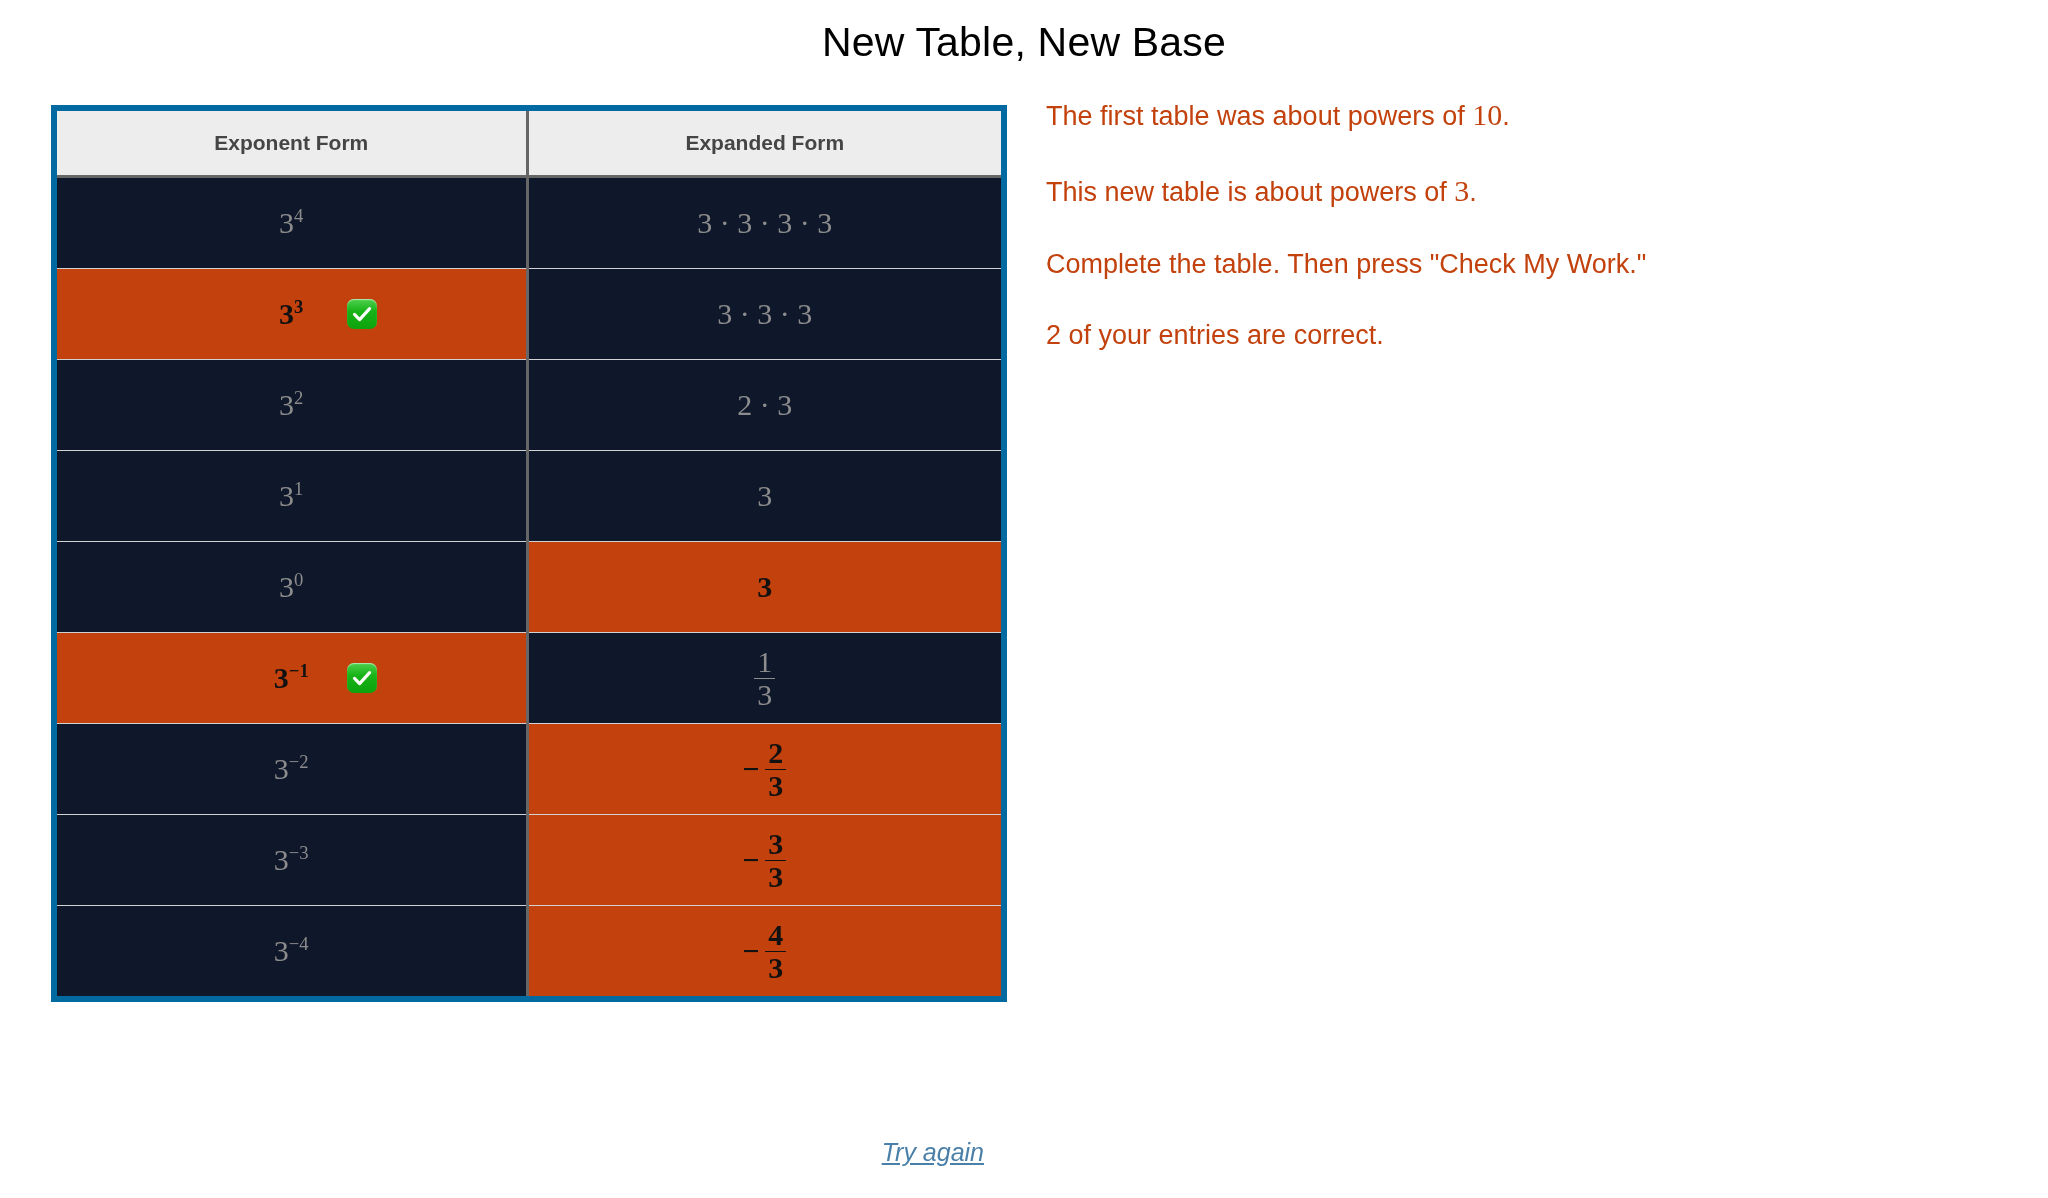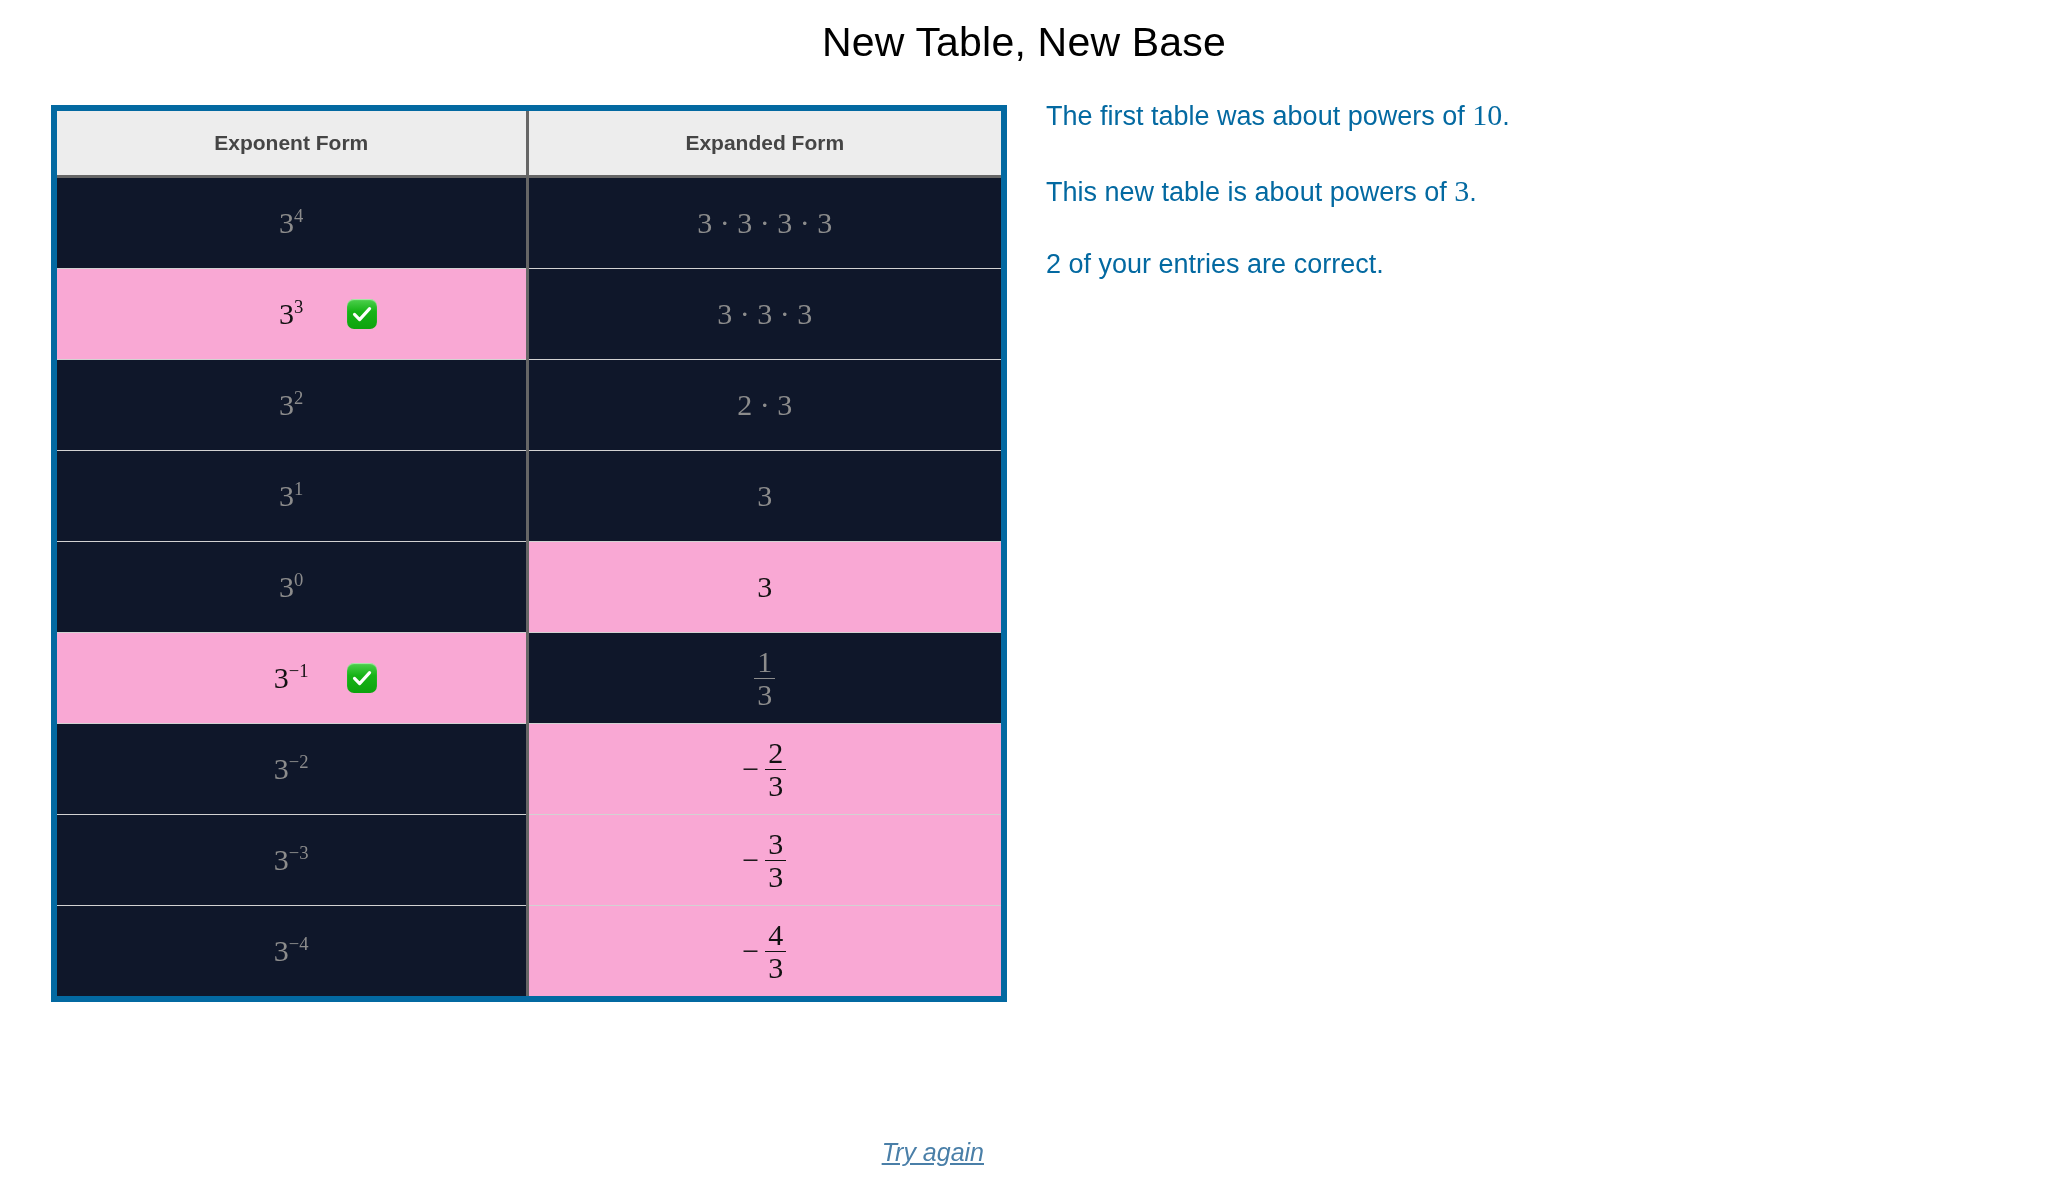--- a/index.html
+++ b/index.html
@@ -80,21 +80,21 @@
     border-bottom: 1px solid #d2d2d2;
     position: relative;
   }
   table.powers td.col-divider {
     border-left: 3px solid #666666;
   }
   table.powers tr:last-child td { border-bottom: none; }
 
   
   td.given { background: #0f172a; }
-  td.entry { background: #f9a8d4; }
+  td.entry { background: #c2410c; font-weight: bold; }
 
   
   .math {
     font-family: "Liberation Serif", "DejaVu Serif", serif;
     font-size: 30px;
     line-height: 1;
     display: inline-block;
     vertical-align: middle;
   }
   .math.muted   { color: #8c8c8c; }
@@ -152,21 +152,21 @@
   .prompt {
     position: absolute;
     left: 1046px;
     top: 0;
     width: 900px;
   }
   .prompt p {
     margin: 0 0 38px 0;
     font-size: 27px;
     font-family: "Liberation Sans", sans-serif;
-    color: #0369a1;
+    color: #c2410c;
     line-height: 1.25;
     white-space: nowrap;
   }
   .prompt p:last-child { margin-bottom: 16px; }
   .mathnum {
     font-family: "Liberation Serif", "DejaVu Serif", serif;
     font-size: 30px;
   }
 
   
@@ -272,20 +272,21 @@
                   </span>
                 </span></span></td>
           </tr>
         </tbody>
     </table>
   </div>
 
   <div class="prompt">
     <p><span>The first table was about powers of </span><span class="mathnum">10</span><span>.</span></p>
     <p><span>This new table is about powers of </span><span class="mathnum">3</span><span>.</span></p>
+    <p>Complete the table. Then press "Check My Work."</p>
     <p>2 of your entries are correct.</p>
   </div>
 
 </div>
 
 <div class="footer">
   <a class="try-again" href="#">Try again</a>
 </div>
 
 </body></html>

